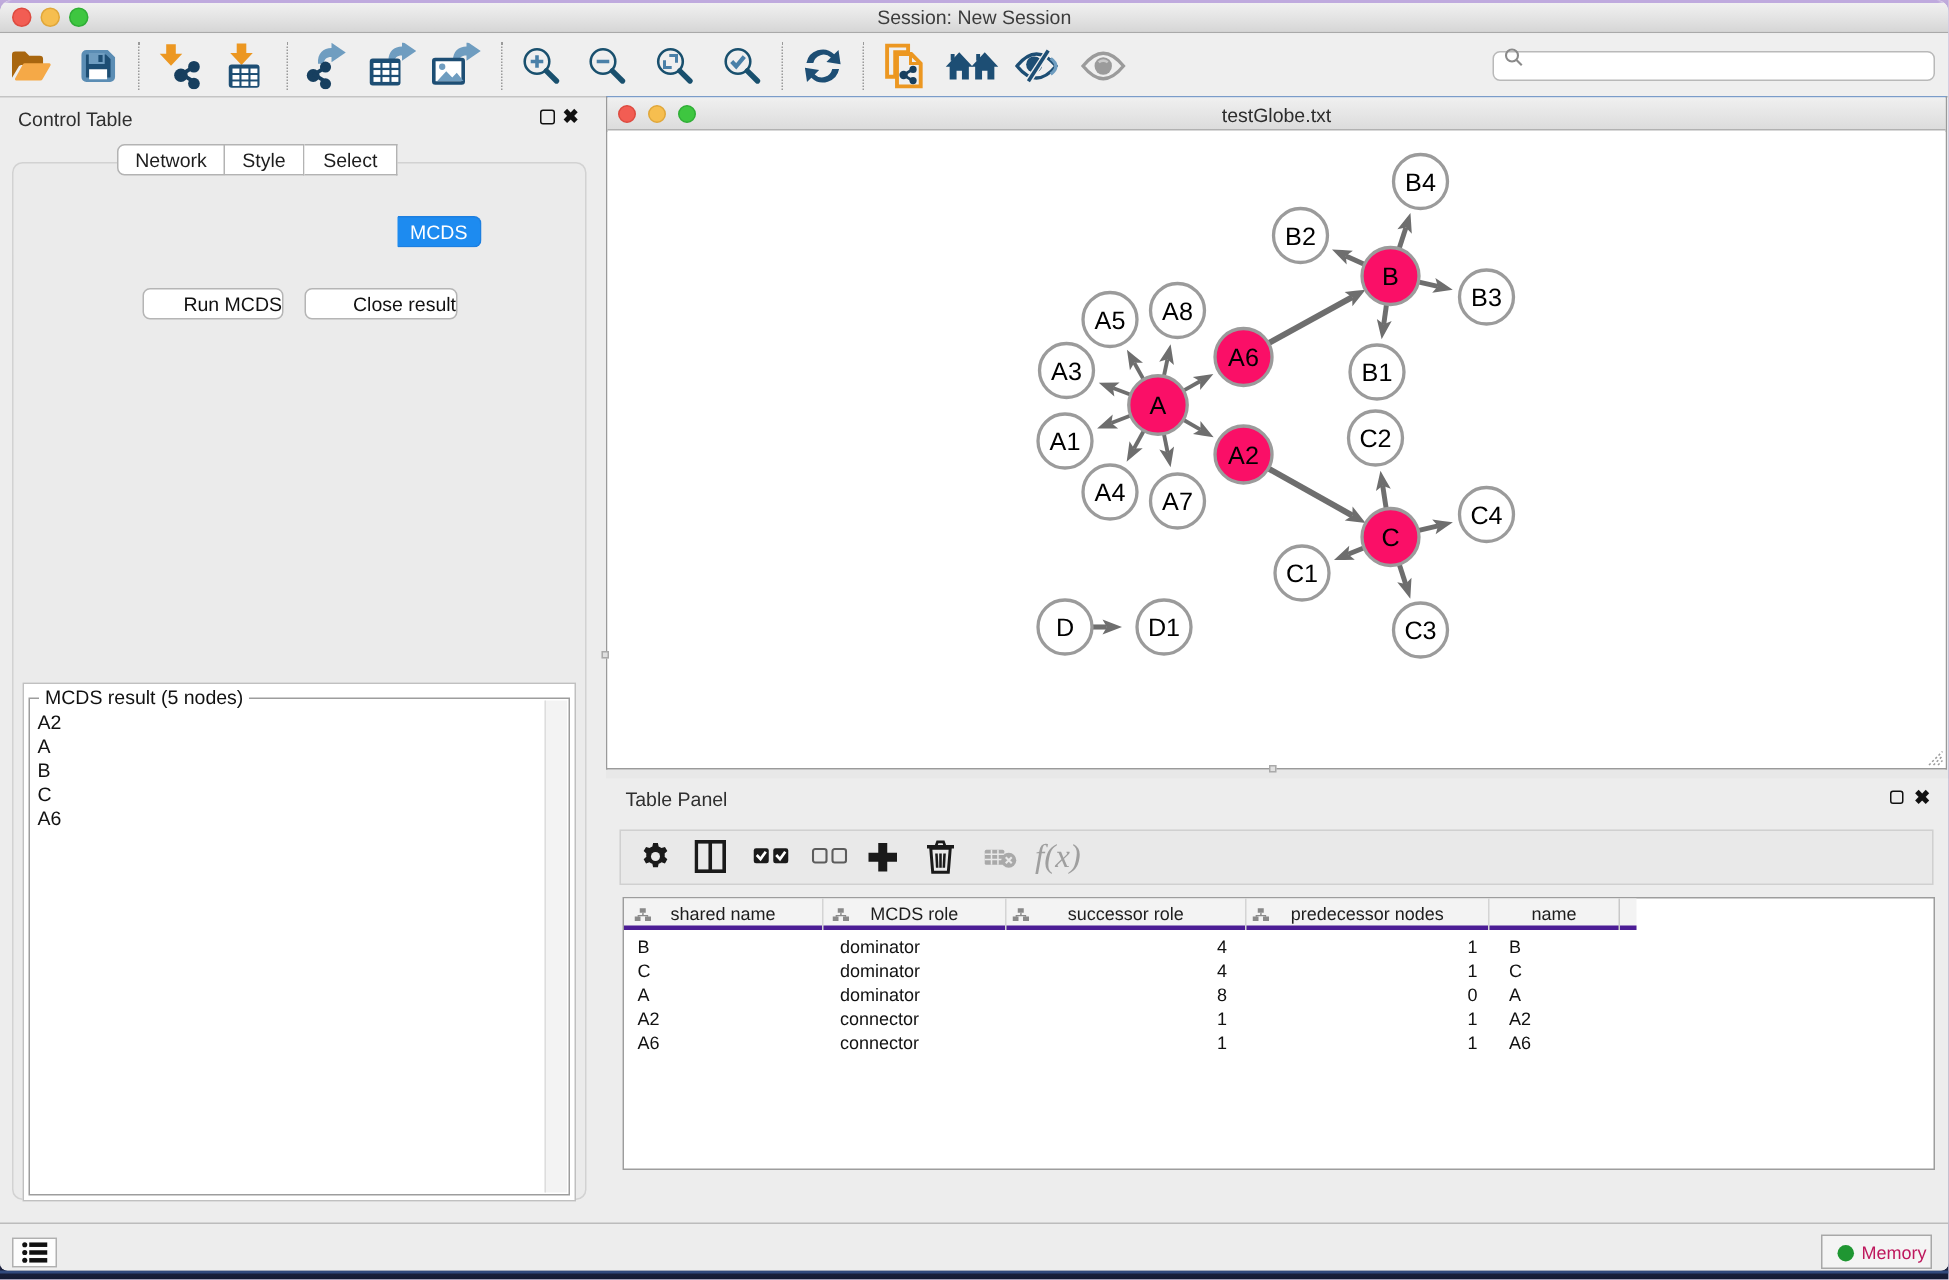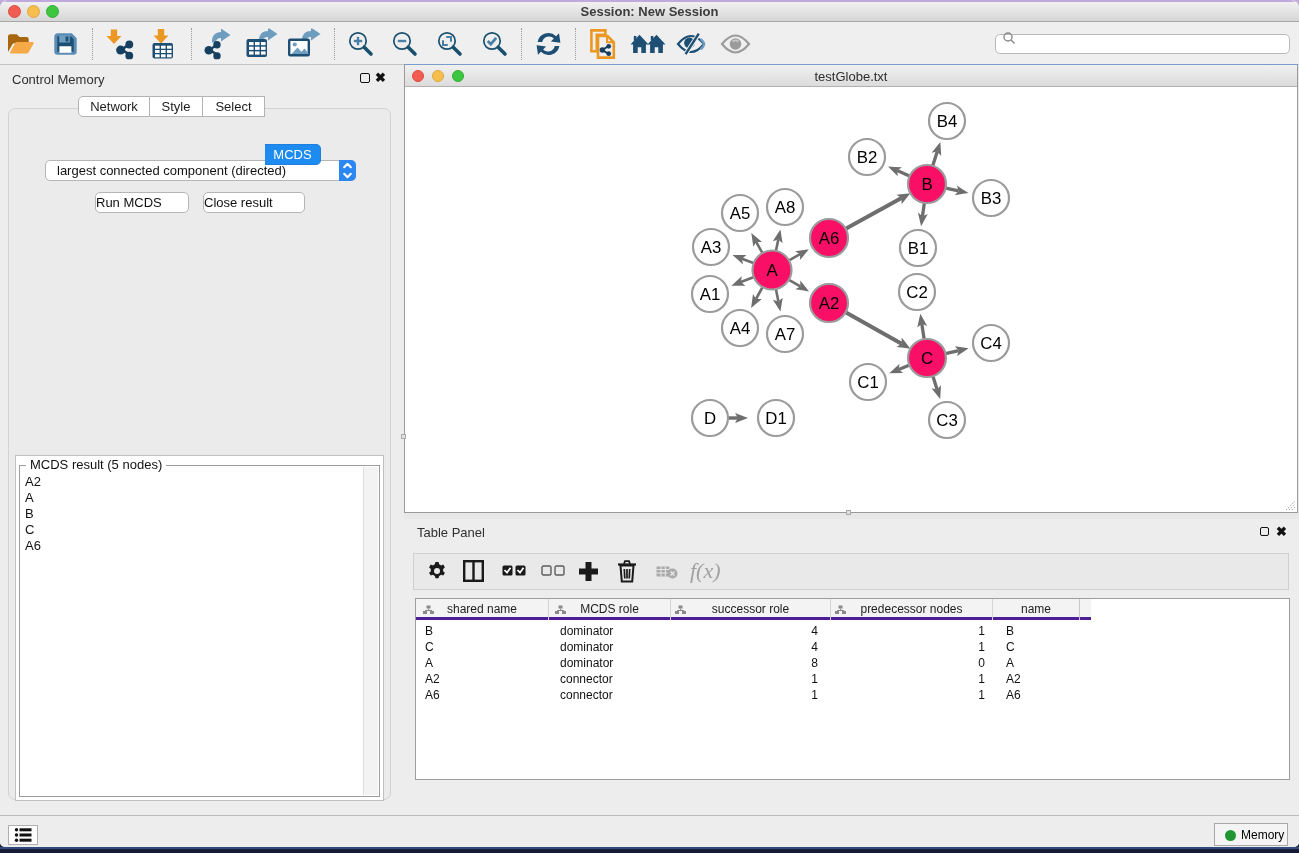--- a/index.html
+++ b/index.html
@@ -6,21 +6,21 @@
 html,body { width:1299px; height:853px; overflow:hidden; }
 body { font-family:"Liberation Sans", sans-serif; background:#b9a6d6; position:relative; }
 #wall { position:absolute; left:0; top:0; width:1299px; height:853px;
   background:linear-gradient(180deg,#c0abdc 0,#b9a6d6 8px,#6a5d9a 500px,#232949 840px,#141a33 853px); }
 #wall::after { content:''; position:absolute; left:0; top:847px; width:1299px; height:2px; background:#31497c; }
 #app { position:absolute; left:0; top:0; width:1299px; height:847px;
   background:#ededed; border-radius:8px 8px 5px 5px; overflow:hidden; }
 
 #titlebar { position:absolute; left:0; top:0; width:1299px; height:22px;
   background:linear-gradient(180deg,#f3f3f3 0,#e4e4e4 55%,#d6d6d6 100%);
-  border-bottom:1px solid #a9a9a9; border-radius:8px 8px 0 0;font-weight:bold; }
+  border-bottom:1px solid #a9a9a9; border-radius:8px 8px 0 0; }
 .tl { position:absolute; top:5px; width:13px; height:13px; border-radius:50%; }
 .t1 { left:8px;  background:#f25d53; border:1px solid #dd4b40; }
 .t2 { left:27px; background:#f6be4f; border:1px solid #e0a73a; }
 .t3 { left:46px; background:#3ec640; border:1px solid #2fae36; }
 #titlebar .txt { position:absolute; top:4px; left:0; width:100%; text-align:center;
   font-size:13px; color:#3c3c3c; }
 
 #toolbar { position:absolute; left:0; top:23px; width:1299px; height:42px; background:#efefef;
   border-bottom:1px solid #c4c4c4; }
 #toolbar svg { position:absolute; top:50%; transform:translateY(-50%); }
@@ -44,21 +44,21 @@
 #cptabs { left:78px; top:30px; }
 #cpbody { position:absolute; left:8px; top:42px; width:383px; height:692px; background:#ebebeb;
   border:1px solid #d2d2d2; border-radius:7px; }
 #optlabel { position:absolute; left:0; top:26px; width:100%; text-align:center; font-size:13px; color:#1d1d1d; }
 #dropdown { position:absolute; left:36px; top:51px; width:311px; height:21px; background:#fff;
   border:1px solid #b5b5b5; border-radius:5px; font-size:13px; color:#111; line-height:19px;
   padding-left:11px; }
 #dropdown .arr { position:absolute; right:-1px; top:-1px; width:17px; height:21px; background:#2b87f2;
   border-radius:0 5px 5px 0; }
 .btn { position:absolute; height:21px; background:#fff; border:1px solid #b5b5b5; border-radius:5px;
-  font-size:13px; color:#111; text-align:left; line-height:19px; }
+  font-size:13px; color:#111; text-align:right; line-height:19px; }
 #runbtn { left:86px; top:83px; width:94px; }
 #closebtn { left:194px; top:83px; width:102px; }
 
 #resultwrap { position:absolute; left:6px; top:346px; width:369px; height:346px; background:#fff;
   border:1px solid #c0c0c0; }
 #resultbox { position:absolute; left:3px; top:9px; right:3px; bottom:3px; border:1px solid #9d9d9d; }
 #resulttitle { position:absolute; left:6px; top:-9px; background:#fff; padding:0 4px; font-size:13px; color:#111; }
 #resultlist { position:absolute; left:1px; top:1px; font-size:13px; color:#111; line-height:15.9px; padding:7px 4px 2px 4px; }
 #resultscroll { position:absolute; right:1px; top:1px; width:15px; bottom:1px; background:#f3f3f3; border-left:1px solid #ddd; }
 
@@ -81,21 +81,21 @@
 .th { position:absolute; top:0; height:21px; border-right:1px solid #d4d4d4; font-size:12px;
   color:#1d1d1d; text-align:center; line-height:21px; }
 .trow { position:absolute; font-size:12px; color:#111; height:16px; line-height:16px; }
 #ttabs { left:267px; top:271px; }
 
 #statusbar { position:absolute; left:0; top:815px; width:1299px; height:32px; background:#ededed;
   border-top:1px solid #bcbcbc; }
 #listbtn { position:absolute; left:8px; top:9px; width:30px; height:20px; background:#fdfdfd;
   border:1px solid #b0b0b0; }
 #membtn { position:absolute; right:11px; top:7px; width:74px; height:23px; background:#f4f4f4;
-  border:1px solid #a8a8a8; font-size:12px; color:#000000; }
+  border:1px solid #a8a8a8; font-size:12px; color:#be185d; }
 #membtn .dot { position:absolute; left:10px; top:6px; width:11px; height:11px; border-radius:50%; background:#1f9632; }
 #membtn .txt { position:absolute; left:26px; top:4px; }
 </style>
 </head>
 <body>
 <div id="wall"></div>
 <div id="app">
   <div style="position:absolute;left:0;top:0;width:1299px;height:2px;background:linear-gradient(90deg,transparent 0,#bfaade 7px,#bfaade 1292px,transparent 1299px);z-index:9"></div>
   <div id="titlebar">
     <div class="tl t1"></div>
@@ -249,36 +249,30 @@
       <path d="M12.5 8.5 a5 5 0 0 1 6 0" stroke="#c9c9c9" stroke-width="1.8" fill="none"></path>
     </svg>
     <div id="searchbox">
         <svg width="14" height="14" viewBox="0 0 14 14">
           <circle cx="6" cy="6" r="4" fill="none" stroke="#8a8a8a" stroke-width="1.4"></circle>
           <line x1="9" y1="9" x2="12.5" y2="12.5" stroke="#8a8a8a" stroke-width="1.4"></line>
         </svg>
       </div>
   </div>
   <div id="cpanel">
-    <div class="hdr">Control Memory</div>
+    <div class="hdr">Control Table</div>
     <div class="floatbtn" style="left:360px; top:7px;"></div>
     <div class="closex" style="left:375px; top:4px;">✖</div>
     <div class="tabrow" id="cptabs">
       <div class="tab first" style="width:72px">Network</div>
         <div class="tab" style="width:53px">Style</div>
         <div class="tab" style="width:62px">Select</div>
         <div class="tab sel last" style="width:56px">MCDS</div>
     </div>
     <div id="cpbody">
-      <div id="dropdown">largest connected component (directed)
-        <div class="arr"><svg width="17" height="21" viewBox="0 0 17 21">
-              <path d="M5.2 7.2 L8.5 3.8 L11.8 7.2" fill="none" stroke="#fff" stroke-width="2.1" stroke-linecap="round" stroke-linejoin="round"></path>
-              <path d="M5.2 13.8 L8.5 17.2 L11.8 13.8" fill="none" stroke="#fff" stroke-width="2.1" stroke-linecap="round" stroke-linejoin="round"></path>
-            </svg></div>
-      </div>
       <div class="btn" id="runbtn">Run MCDS</div>
       <div class="btn" id="closebtn">Close result</div>
       <div id="resultwrap">
         <div id="resultbox">
           <div id="resulttitle">MCDS result (5 nodes)</div>
           <div id="resultlist">A2<br>A<br>B<br>C<br>A6</div>
           <div id="resultscroll"></div>
         </div>
       </div>
     </div>

